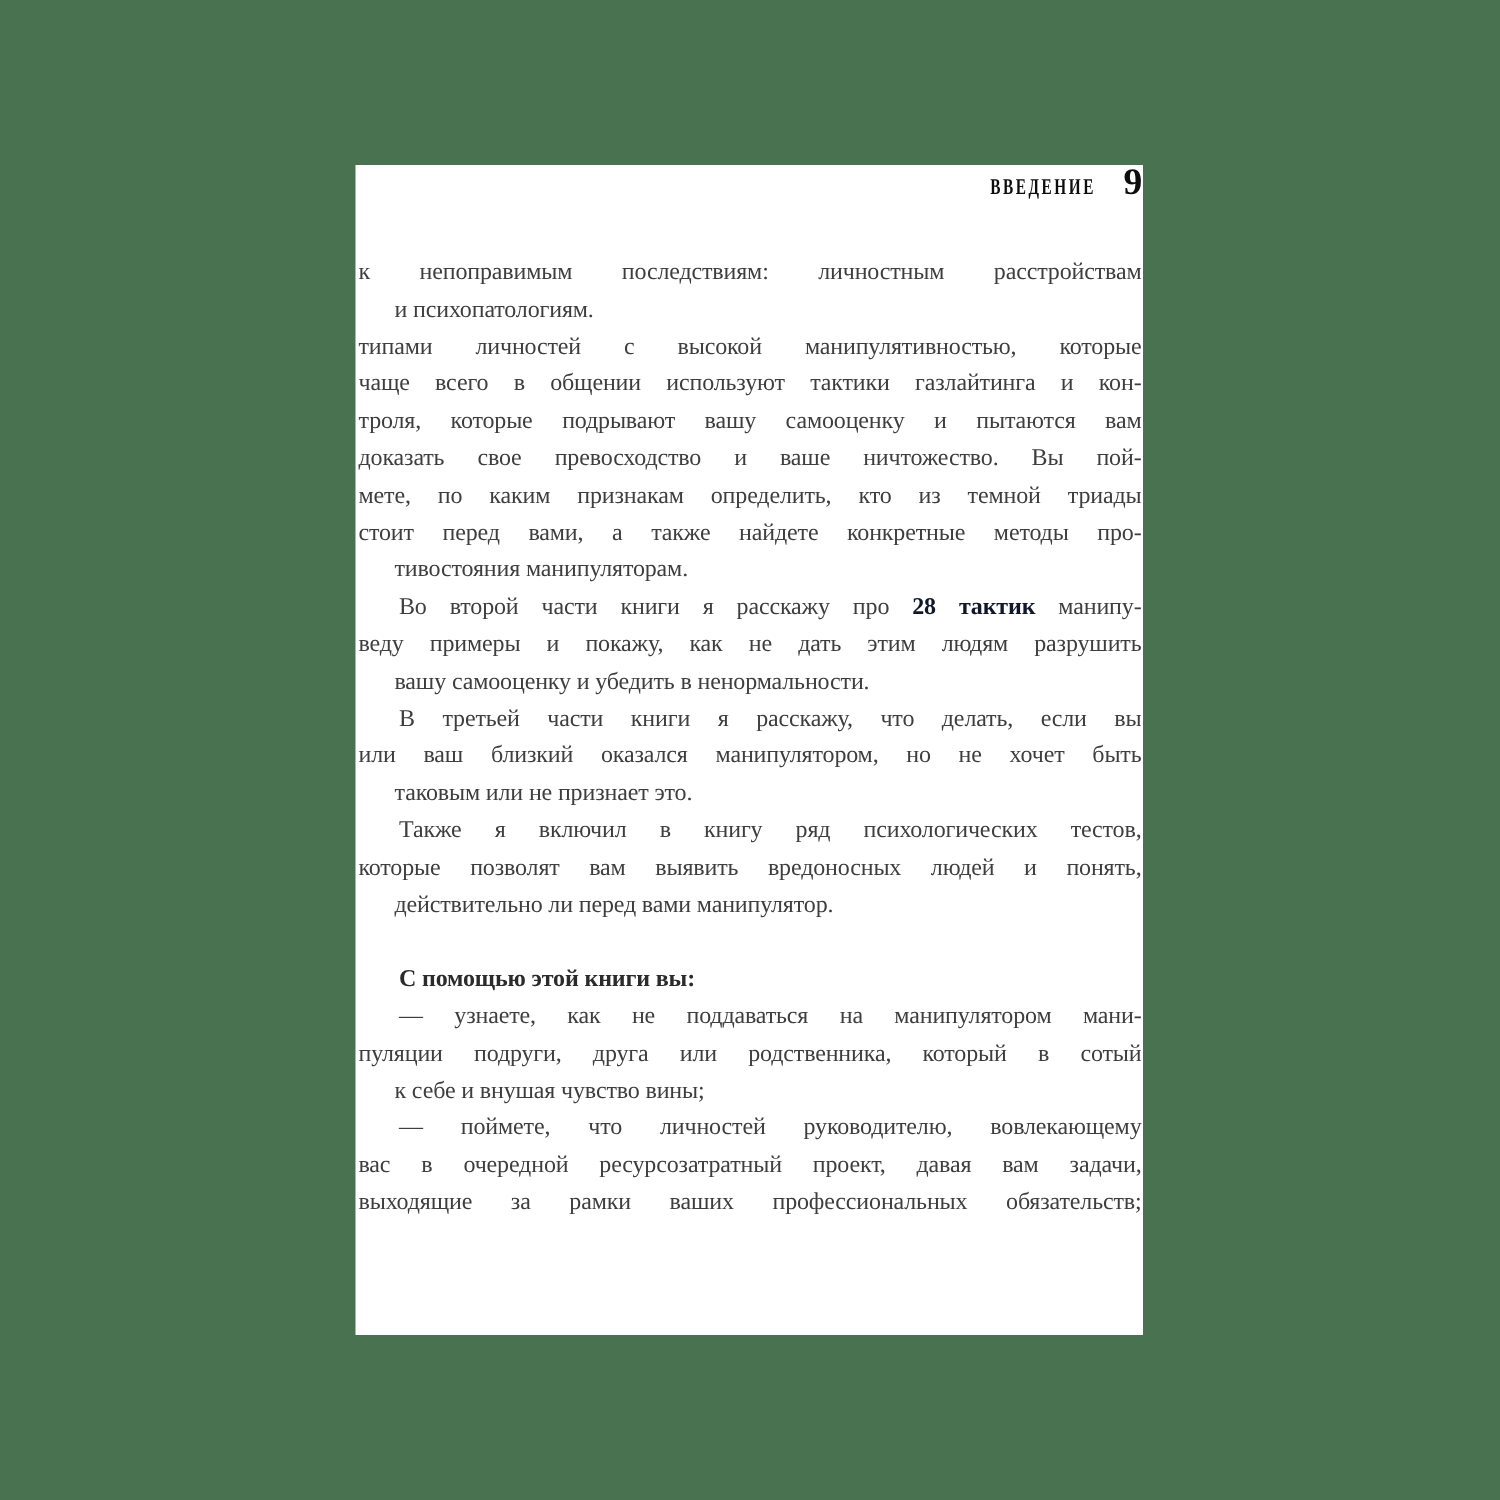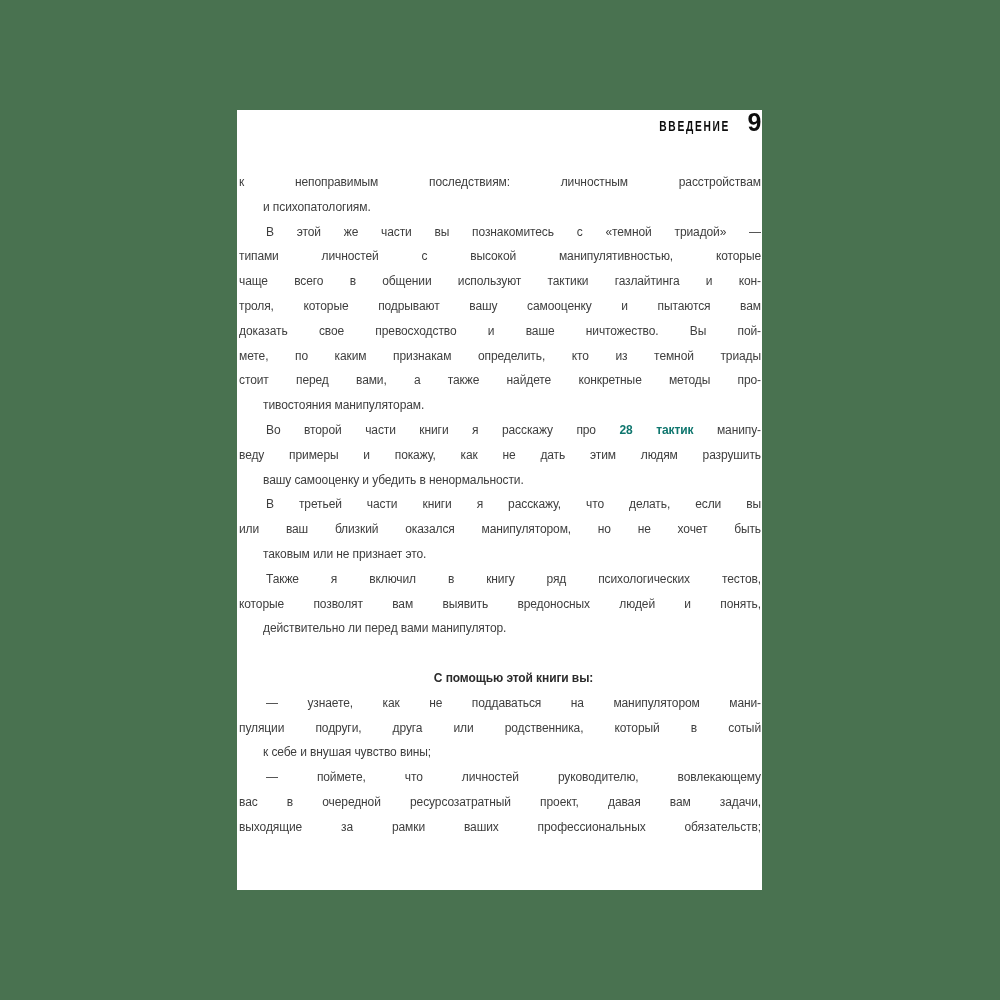--- a/index.html
+++ b/index.html
@@ -16,20 +16,21 @@
     background: #497250;
   }
   .paper {
     position: absolute;
     left: 237px;
     top: 110px;
     width: 525px;
     height: 780px;
     background: #ffffff;
     overflow: hidden;
+    font-family: Liberation Serif, serif;
   }
   .running-header {
     position: absolute;
     top: -2px;
     right: 1px;
     display: flex;
     align-items: baseline;
     white-space: nowrap;
   }
   .chapter {
@@ -46,21 +47,21 @@
     font-size: 25px;
     color: #0d0d0d;
     letter-spacing: -0.5px;
   }
   .bodytext {
     position: absolute;
     left: 2px;
     right: 1px;
     top: 60px;
     color: #3e3e3e;
-    font-size: 12px;
+    font-size: 16px;
     letter-spacing: -0.1px;
   }
   .line {
     line-height: 24.8px;
     height: 24.8px;
     white-space: nowrap;
     text-align: justify;
     text-align-last: justify;
   }
   .line.last {
@@ -73,41 +74,40 @@
   }
   .spacer {
     height: 24.8px;
   }
   .heading {
     line-height: 24.8px;
     height: 24.8px;
     text-indent: 27px;
     font-weight: 700;
     color: #2b2b2b;
-    text-align: center;
+    text-align: left;
   }
-  .line b { font-weight: 700; color: #0f766e; }
+  .line b { font-weight: 700; color: #0f172a; }
 </style>
 </head>
 <body>
 
 <div class="screen">
   <div class="paper">
 
     <div class="running-header">
       <span class="chapter">ВВЕДЕНИЕ</span>
       <span class="pagenum">9</span>
     </div>
 
     <div class="bodytext">
 
       <div class="line">к непоправимым последствиям: личностным расстройствам</div>
       <div class="line last">и психопатологиям.</div>
 
-      <div class="line ind">В этой же части вы познакомитесь с «темной триадой» —</div>
       <div class="line">типами личностей с высокой манипулятивностью, которые</div>
       <div class="line">чаще всего в общении используют тактики газлайтинга и кон-</div>
       <div class="line">троля, которые подрывают вашу самооценку и пытаются вам</div>
       <div class="line">доказать свое превосходство и ваше ничтожество. Вы пой-</div>
       <div class="line">мете, по каким признакам определить, кто из темной триады</div>
       <div class="line">стоит перед вами, а также найдете конкретные методы про-</div>
       <div class="line last">тивостояния манипуляторам.</div>
 
       <div class="line ind"><span>Во второй части книги я расскажу про </span><b>28 тактик</b><span> манипу-</span></div>
       <div class="line">веду примеры и покажу, как не дать этим людям разрушить</div>

